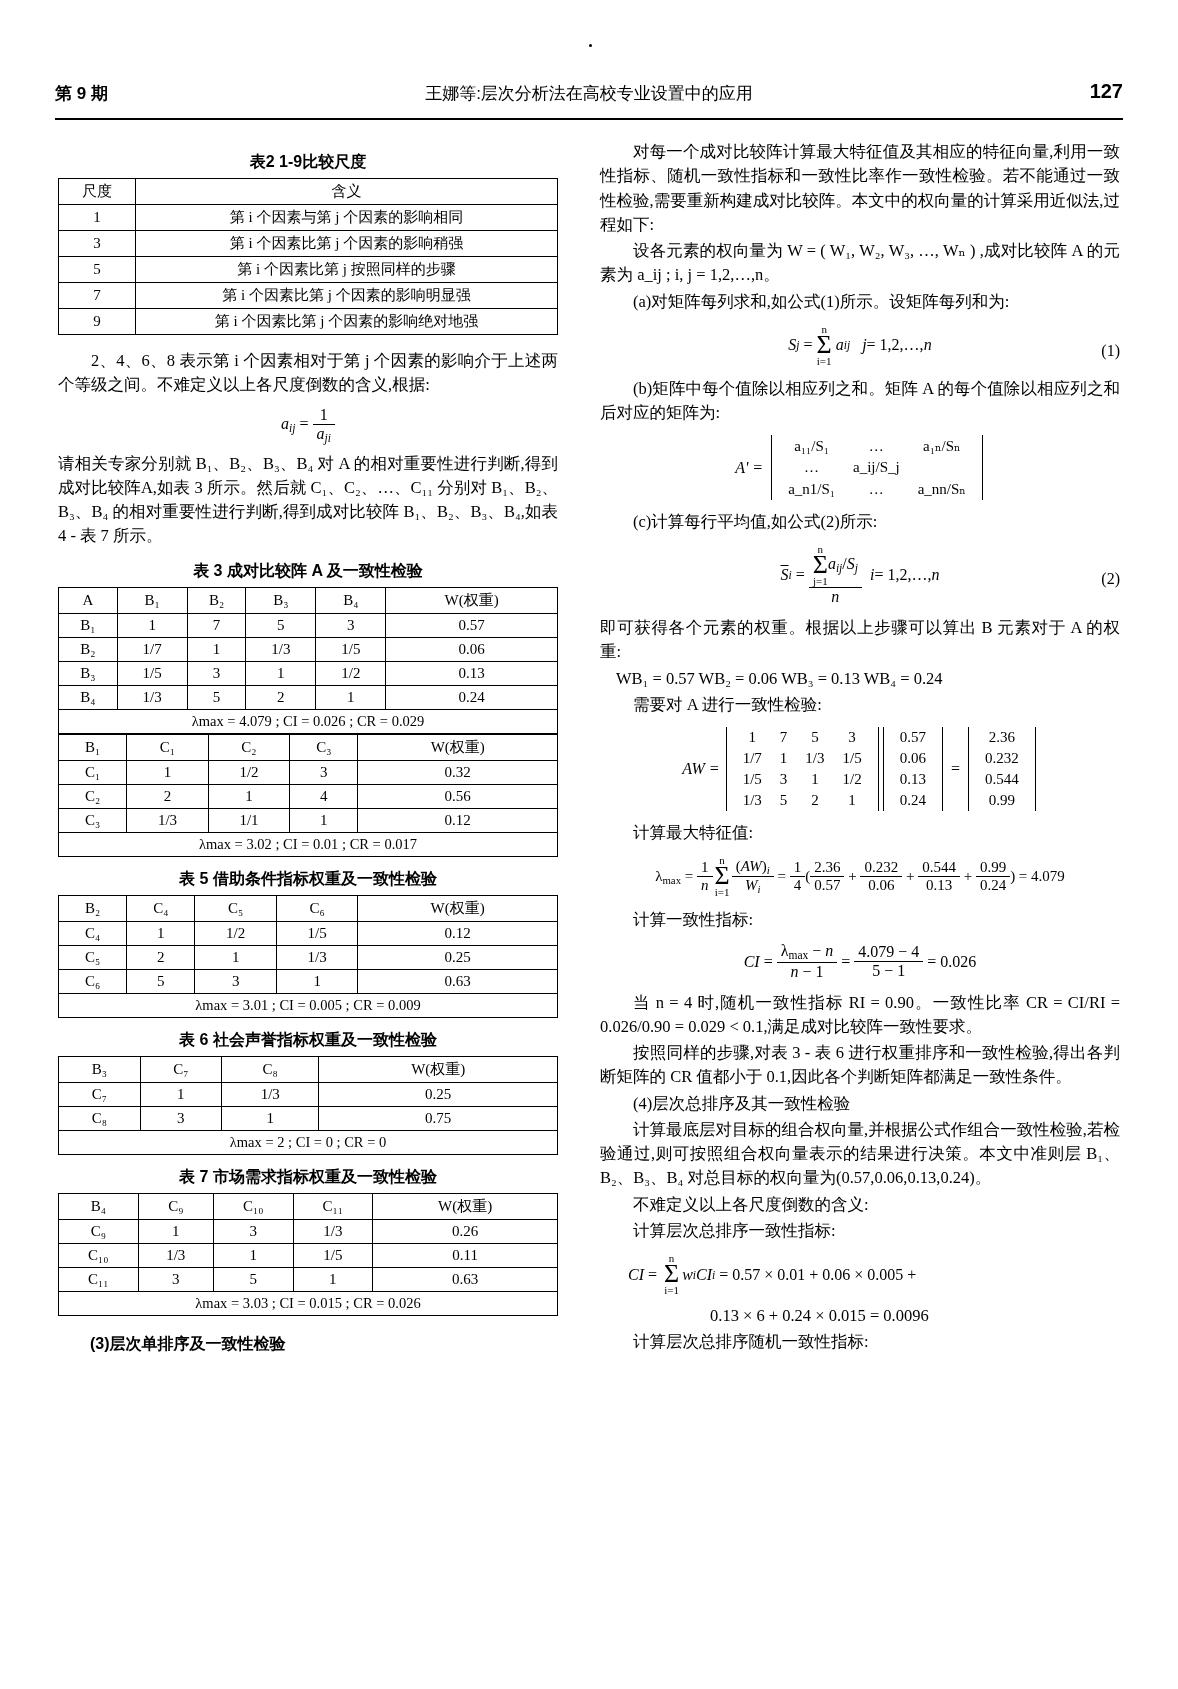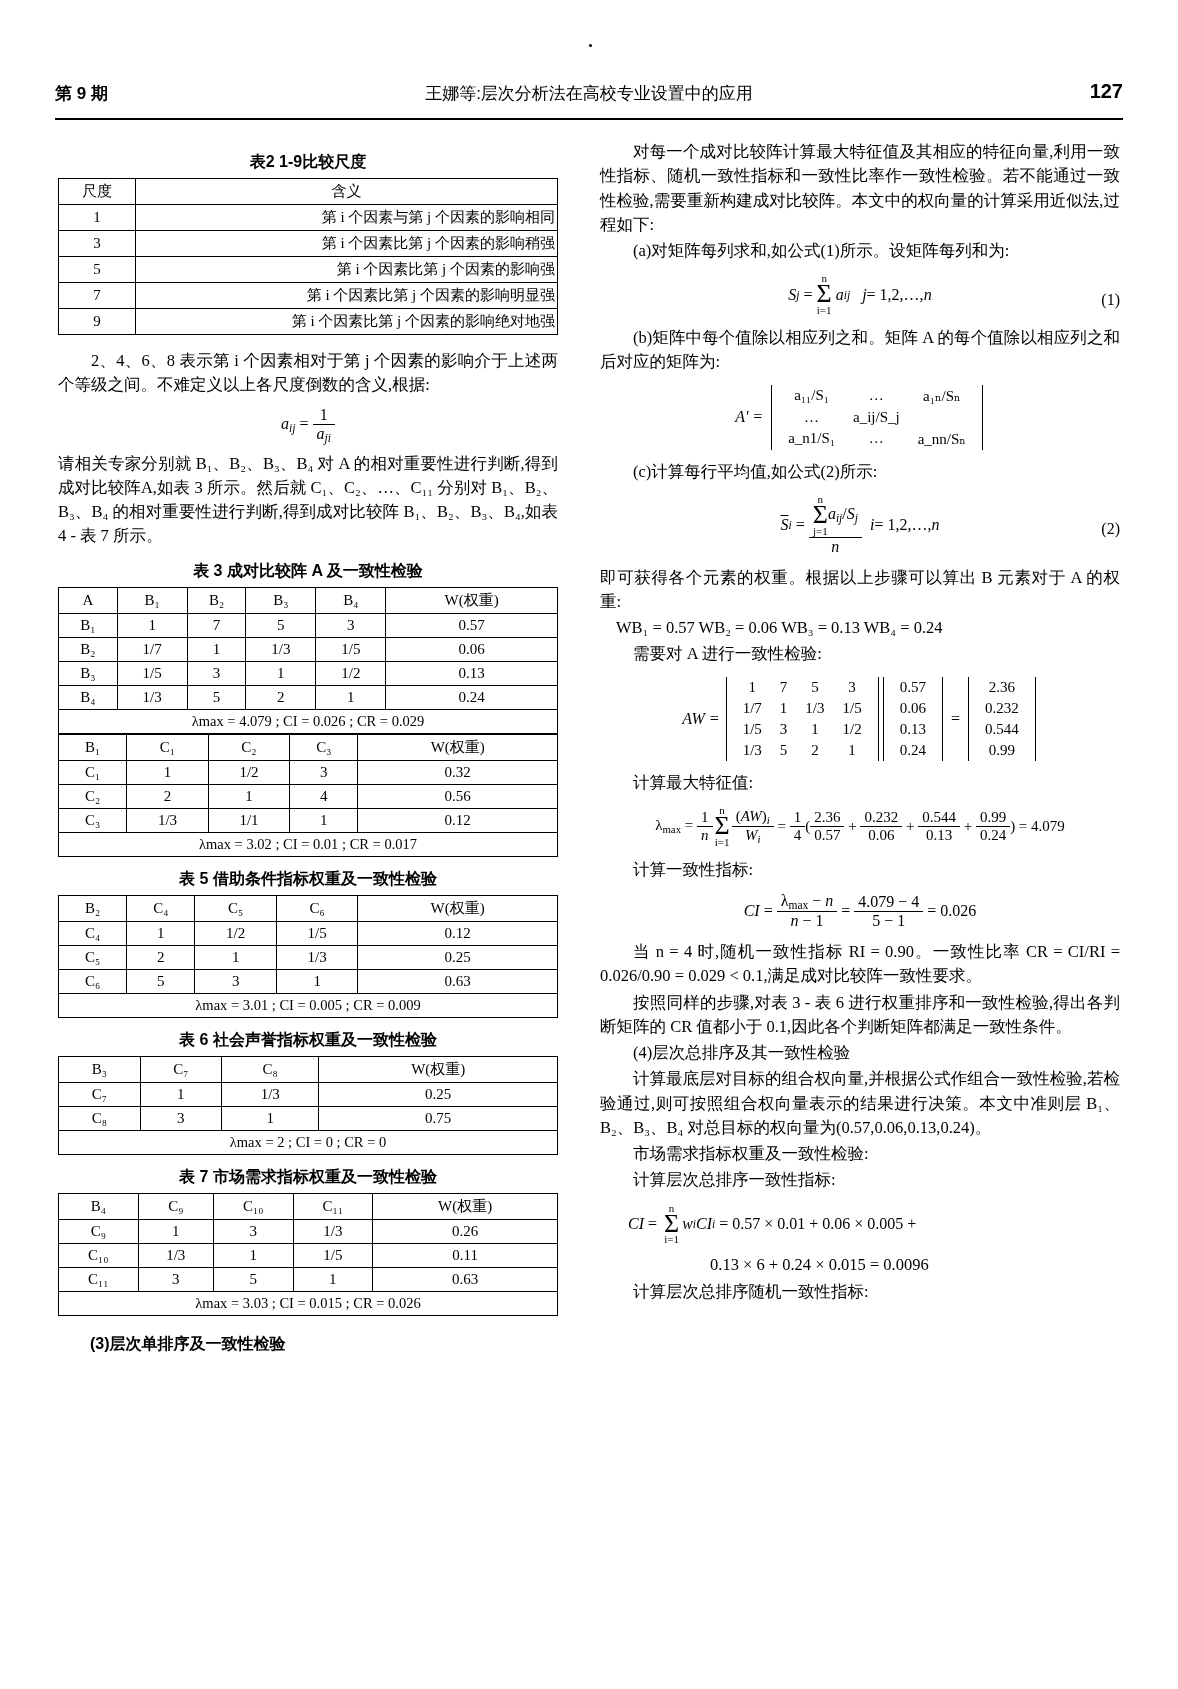--- a/index.html
+++ b/index.html
@@ -11,21 +11,21 @@
   .hdr-right{position:absolute;right:0;top:-2px;font-weight:bold;font-size:20px;font-family:"Liberation Sans","DejaVu Sans",sans-serif;}
   .hdr-rule{position:absolute;top:118px;left:55px;right:55px;border-top:2px solid #000;}
   .dot{position:absolute;top:44px;left:50%;width:3px;height:3px;background:#000;border-radius:50%;}
   .col-left{position:absolute;left:58px;top:140px;width:500px;}
   .col-right{position:absolute;left:600px;top:140px;width:520px;}
   p{margin:0 0 2px 0;font-size:16.5px;line-height:1.47;text-align:justify;}
   .indent{text-indent:2em;}
   .tbl-title{text-align:center;font-weight:bold;font-size:16px;font-family:"Liberation Sans","DejaVu Sans",sans-serif;margin:12px 0 5px 0;}
   table{border-collapse:collapse;width:100%;font-size:15px;}
   table td,table th{border:1px solid #000;text-align:center;padding:3px 2px;font-weight:normal;}
-  .t2 td.meaning{text-align:right;}
+  .t2 td.meaning{text-align:center;}
   .formula{text-align:center;margin:8px 0;font-size:16px;}
   .frac{display:inline-block;vertical-align:middle;text-align:center;}
   .frac .num{display:block;border-bottom:1px solid #000;padding:0 4px;}
   .frac .den{display:block;padding:0 4px;}
   i,.it{font-style:italic;}
   .sub{font-size:0.72em;vertical-align:-0.28em;}
   .eqrow{display:flex;align-items:center;justify-content:center;margin:10px 0;font-size:16px;}
   .eqnum{position:absolute;right:0;}
   .eqwrap{position:relative;}
   .sigma{font-size:26px;line-height:0.8;display:inline-block;vertical-align:middle;}
@@ -66,21 +66,21 @@
       <tr>
         <td>1</td>
         <td class="meaning">第 i 个因素与第 j 个因素的影响相同</td>
       </tr>
       <tr>
         <td>3</td>
         <td class="meaning">第 i 个因素比第 j 个因素的影响稍强</td>
       </tr>
       <tr>
         <td>5</td>
-        <td class="meaning">第 i 个因素比第 j 个因素的影响强</td>
+        <td class="meaning">第 i 个因素比第 j 按照同样的步骤</td>
       </tr>
       <tr>
         <td>7</td>
         <td class="meaning">第 i 个因素比第 j 个因素的影响明显强</td>
       </tr>
       <tr>
         <td>9</td>
         <td class="meaning">第 i 个因素比第 j 个因素的影响绝对地强</td>
       </tr>
     </tbody>
@@ -280,20 +280,21 @@
       </tr>
     </tbody>
       </table>
 
     <p class="indent" style="margin-top:16px;font-weight:bold;font-family:'Liberation Sans','DejaVu Sans',sans-serif;font-size:16px">(3)层次单排序及一致性检验</p>
   </div>
 
   <div class="col-right">
 
     <p class="indent">对每一个成对比较阵计算最大特征值及其相应的特征向量,利用一致性指标、随机一致性指标和一致性比率作一致性检验。若不能通过一致性检验,需要重新构建成对比较阵。本文中的权向量的计算采用近似法,过程如下:</p>
+    <p class="indent">设各元素的权向量为 W = ( W₁, W₂, W₃, …, Wₙ ) ,成对比较阵 A 的元素为 a_ij ; i, j = 1,2,…,n。</p>
     <p class="indent">(a)对矩阵每列求和,如公式(1)所示。设矩阵每列和为:</p>
 
     <div class="eqwrap">
       <div class="eqrow">
         <span class="it">S</span><span class="sub it">j</span>&nbsp;=&nbsp;
         <span class="sigmablk"><span class="top">n</span><span class="sigma">Σ</span><span class="bot">i=1</span></span>
         &nbsp;<span class="it">a</span><span class="sub it">ij</span>
         &nbsp;&nbsp;&nbsp;<span class="it">j</span> = 1,2,…,<span class="it">n</span>
       </div>
       <span class="eqnum" style="top:18px">(1)</span>
@@ -469,21 +470,21 @@
           <span class="num">4.079 − 4</span>
           <span class="den">5 − 1</span>
         </span>
       &nbsp;= 0.026
     </div>
 
     <p class="indent">当 n = 4 时,随机一致性指标 RI = 0.90。一致性比率 CR = CI/RI = 0.026/0.90 = 0.029 &lt; 0.1,满足成对比较阵一致性要求。</p>
     <p class="indent">按照同样的步骤,对表 3 - 表 6 进行权重排序和一致性检验,得出各判断矩阵的 CR 值都小于 0.1,因此各个判断矩阵都满足一致性条件。</p>
     <p class="indent">(4)层次总排序及其一致性检验</p>
     <p class="indent">计算最底层对目标的组合权向量,并根据公式作组合一致性检验,若检验通过,则可按照组合权向量表示的结果进行决策。本文中准则层 B₁、B₂、B₃、B₄ 对总目标的权向量为(0.57,0.06,0.13,0.24)。</p>
-    <p class="indent">市场需求指标权重及一致性检验:</p>
+    <p class="indent">不难定义以上各尺度倒数的含义:</p>
     <p class="indent">计算层次总排序一致性指标:</p>
 
     <div class="eqrow" style="justify-content:flex-start;padding-left:28px">
       <span class="it">CI</span>&nbsp;=&nbsp;
       <span class="sigmablk" style="margin:0 3px"><span class="top">n</span><span class="sigma">Σ</span><span class="bot">i=1</span></span>
       <span class="it">w</span><span class="sub it">i</span><span class="it">CI</span><span class="sub it">i</span>
       &nbsp;= 0.57 × 0.01 + 0.06 × 0.005 +
     </div>
     <p style="padding-left:110px;margin-top:-2px">0.13 × 6 + 0.24 × 0.015 = 0.0096</p>
 

